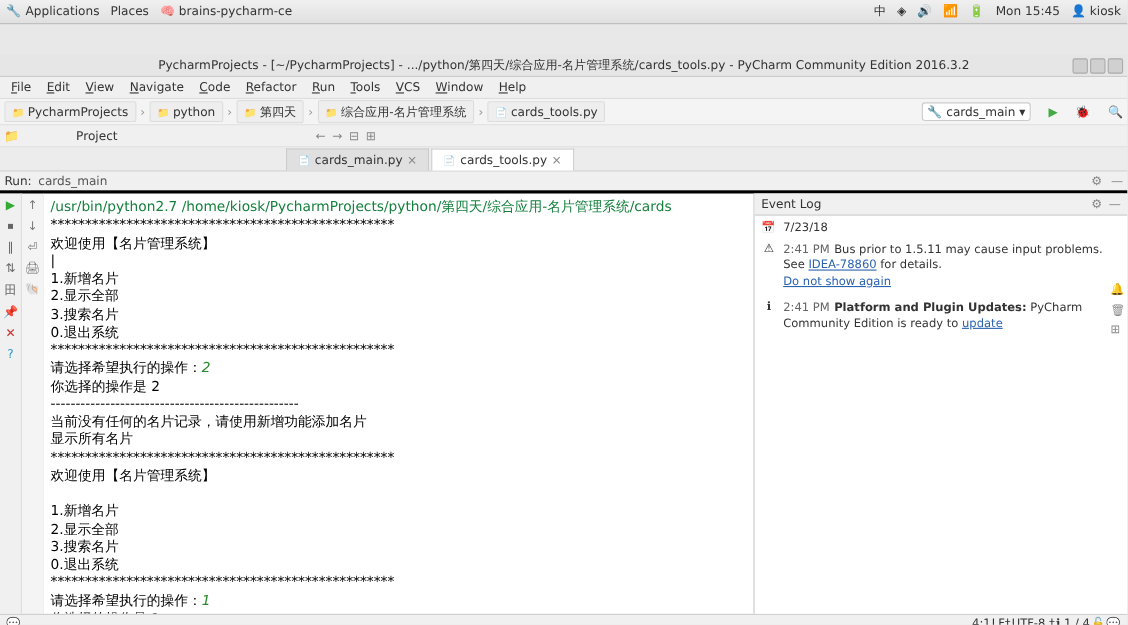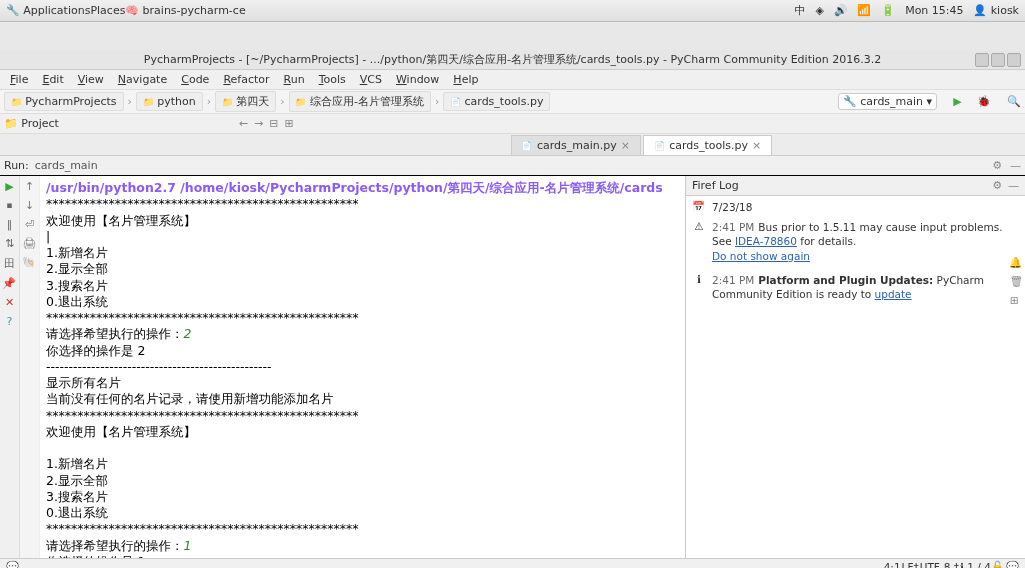--- a/index.html
+++ b/index.html
@@ -1,49 +1,49 @@
 <!DOCTYPE html>
 <html><head>
 <meta charset="utf-8">
 <style>
 * { margin:0; padding:0; box-sizing:border-box; font-family:"DejaVu Sans",Arial,sans-serif; }
 body { width:1025px; height:568px; background:#e8e8e8; overflow:hidden; font-size:11px; color:#333; }
 .topbar { height:22px; background:linear-gradient(#f0f0f0,#e0e0e0); border-bottom:1px solid #bbb; display:flex; align-items:center; padding:0 6px; gap:10px; }
-.topbar .left { display:flex; align-items:center; }
+.topbar .left { display:flex; gap:10px; align-items:center; }
 .topbar .right { margin-left:auto; display:flex; gap:10px; align-items:center; }
 .titlebar { height:20px; background:#e6e6e6; display:flex; align-items:center; justify-content:center; border-bottom:1px solid #ccc; position:relative;margin-top:28px; }
 .titlebar .winbtns { position:absolute; right:4px; display:flex; gap:2px; }
 .winbtn { width:14px; height:14px; background:#d0d0d0; border:1px solid #aaa; border-radius:2px; }
 .menubar { height:20px; background:#f0f0f0; display:flex; align-items:center; padding:0 4px; gap:2px; border-bottom:1px solid #ddd; }
 .menubar span { padding:2px 6px; cursor:default; }
 .toolbar { height:24px; background:#f4f4f4; display:flex; align-items:center; padding:0 4px; gap:4px; border-bottom:1px solid #ddd; }
 .crumb { display:flex; gap:2px; align-items:center; }
 .crumb-item { padding:2px 6px; background:#eee; border:1px solid #ddd; border-radius:2px; display:flex; gap:3px; align-items:center;}
 .folder-icon::before { content:"📁"; font-size:9px; }
 .file-icon::before { content:"📄"; font-size:9px; }
 .tool-right { margin-left:auto; display:flex; gap:16px; align-items:center; }
 .combo { padding:1px 4px; background:#fff; border:1px solid #ccc; border-radius:3px; }
 .play { color:#4a4; }
 .bug { color:#4a4; }
 .projbar { height:20px; background:#f0f0f0; display:flex; align-items:center; padding:0 4px; border-bottom:1px solid #ddd; }
 .projbar .navarrows { display:flex; gap:6px; margin-left:180px;}
-.tabs { height:22px; background:#ececec; display:flex; align-items:end; padding-left:260px; border-bottom:1px solid #ccc;justify-content:center; }
+.tabs { height:22px; background:#ececec; display:flex; align-items:end; padding-left:260px; border-bottom:1px solid #ccc; }
 .tab { padding:3px 10px; background:#e0e0e0; border:1px solid #ccc; border-bottom:none; margin-right:2px; display:flex; gap:4px; align-items:center;}
 .tab.active { background:#fff; }
 .tab .close { color:#888; }
 .body { display:flex; height:calc(100% - 22px - 20px - 20px - 24px - 20px - 22px - 20px - 16px - 22px); }
 .left-gutter { width:20px; background:#f0f0f0; border-right:1px solid #ddd; display:flex; flex-direction:column; align-items:center; padding-top:4px; gap:6px;}
 .left-gutter span { font-size:11px; color:#666; writing-mode:horizontal-tb; }
-.runbar { height:20px; background:#f0f0f0; display:flex; align-items:center; padding:0 4px; border-bottom:1px solid #000000; gap:6px;}
+.runbar { height:20px; background:#f0f0f0; display:flex; align-items:center; padding:0 4px; border-bottom:3px solid #000000; gap:6px;}
 .runbar .tools { margin-left:auto; display:flex; gap:8px; color:#888; }
 .console-area { flex:1; display:flex; overflow:hidden;}
 .console-icons { width:20px; background:#f4f4f4; display:flex; flex-direction:column; align-items:center; gap:6px; padding-top:4px; border-right:1px solid #eee;}
 .console-icons span { font-size:11px; color:#777; }
 .console { flex:1; background:#fff; padding:4px 6px; font-family:"DejaVu Sans Mono",monospace; font-size:12.5px; line-height:1.3; color:#000; overflow:hidden; }
-.console .path { color:#8b5cf6;font-weight:bold; }
+.console .path { color:#15803d; }
 .console .stars { color:#000; }
 .console .input-val { color:#2a8a2a; font-style:italic; }
 .eventlog { width:340px; background:#fff; border-left:1px solid #ccc; display:flex; flex-direction:column;}
 .eventlog-head { height:20px; background:#f0f0f0; border-bottom:1px solid #ccc; display:flex; align-items:center; padding:0 6px; gap:6px; font-size:11px;}
 .eventlog-head .tools { margin-left:auto; display:flex; gap:6px; color:#888;}
 .event-body { flex:1; padding:4px 6px; font-size:10.5px; position:relative;}
 .event-entry { display:flex; gap:6px; margin-bottom:6px; }
 .event-icon { width:14px; flex-shrink:0; text-align:center; }
 .event-text { flex:1; line-height:1.35; }
 .event-time { color:#666; margin-right:4px;}
@@ -115,21 +115,21 @@
     </div>
   <div class="tool-right">
     <span class="combo">🔧 <span>cards_main</span> ▾</span>
     <span class="play">▶</span>
     <span class="bug">🐞</span>
     <span>🔍</span>
   </div>
 </div>
 
 <div class="projbar">
-  <span>📁 <span style="">Project</span></span>
+  <span>📁 <span style="margin-left:48px;">Project</span></span>
   <div class="navarrows">
     <span class="arrow">←</span>
     <span class="arrow">→</span>
     <span class="arrow">⊟</span>
     <span class="arrow">⊞</span>
   </div>
 </div>
 
 <div class="tabs" id="tabs">
     <div class="tab"><span class="file-icon"></span>cards_main.py <span class="close">×</span></div>
@@ -170,37 +170,37 @@
         <div>欢迎使用【名片管理系统】</div>
         <div>|</div>
         <div>1.新增名片</div>
         <div>2.显示全部</div>
         <div>3.搜索名片</div>
         <div>0.退出系统</div>
         <div class="stars">**************************************************</div>
         <div>请选择希望执行的操作：<span class="input-val">2</span></div>
         <div>你选择的操作是  2</div>
         <div>--------------------------------------------------</div>
+        <div>当前没有任何的名片记录，请使用新增功能添加名片</div>
         <div>显示所有名片</div>
-        <div>当前没有任何的名片记录，请使用新增功能添加名片</div>
         <div class="stars">**************************************************</div>
         <div>欢迎使用【名片管理系统】</div>
         <div>&nbsp;</div>
         <div>1.新增名片</div>
         <div>2.显示全部</div>
         <div>3.搜索名片</div>
         <div>0.退出系统</div>
         <div class="stars">**************************************************</div>
         <div>请选择希望执行的操作：<span class="input-val">1</span></div>
         <div>你选择的操作是  1</div>
       </div>
   </div>
   <div class="eventlog">
     <div class="eventlog-head">
-      <span>Firef Log</span>
+      <span>Event Log</span>
       <div class="tools">
         <span>⚙</span>
         <span>—</span>
       </div>
     </div>
     <div class="event-body">
       <div class="event-entry">
         <div class="event-icon">📅</div>
         <div class="event-text">7/23/18</div>
       </div>

